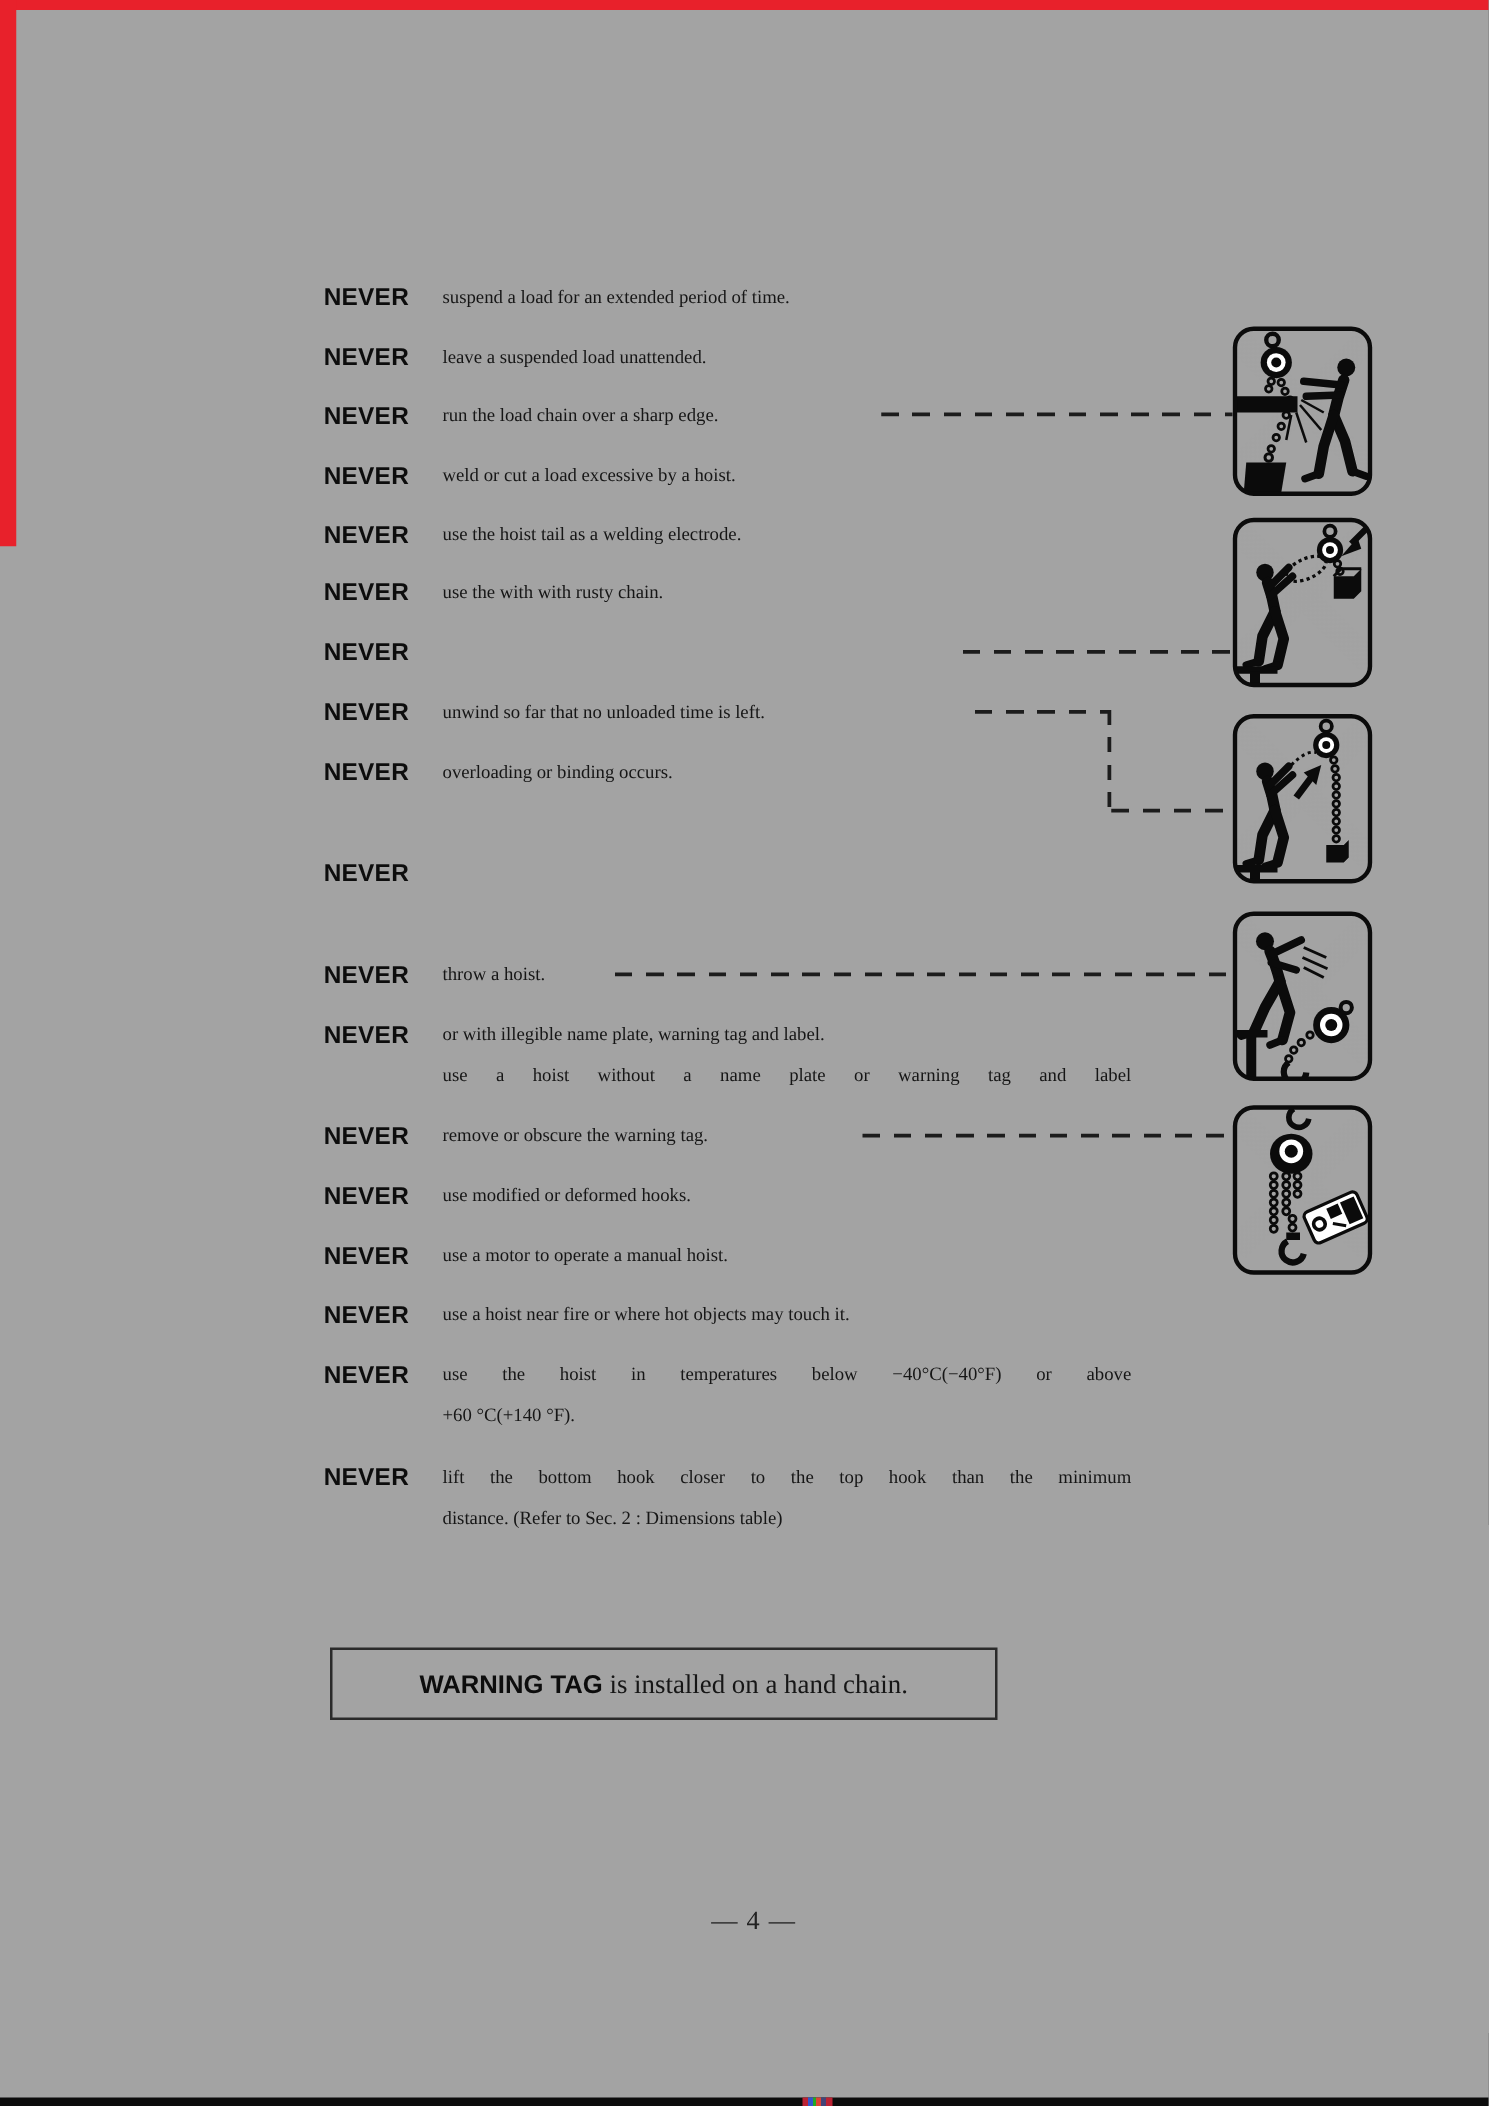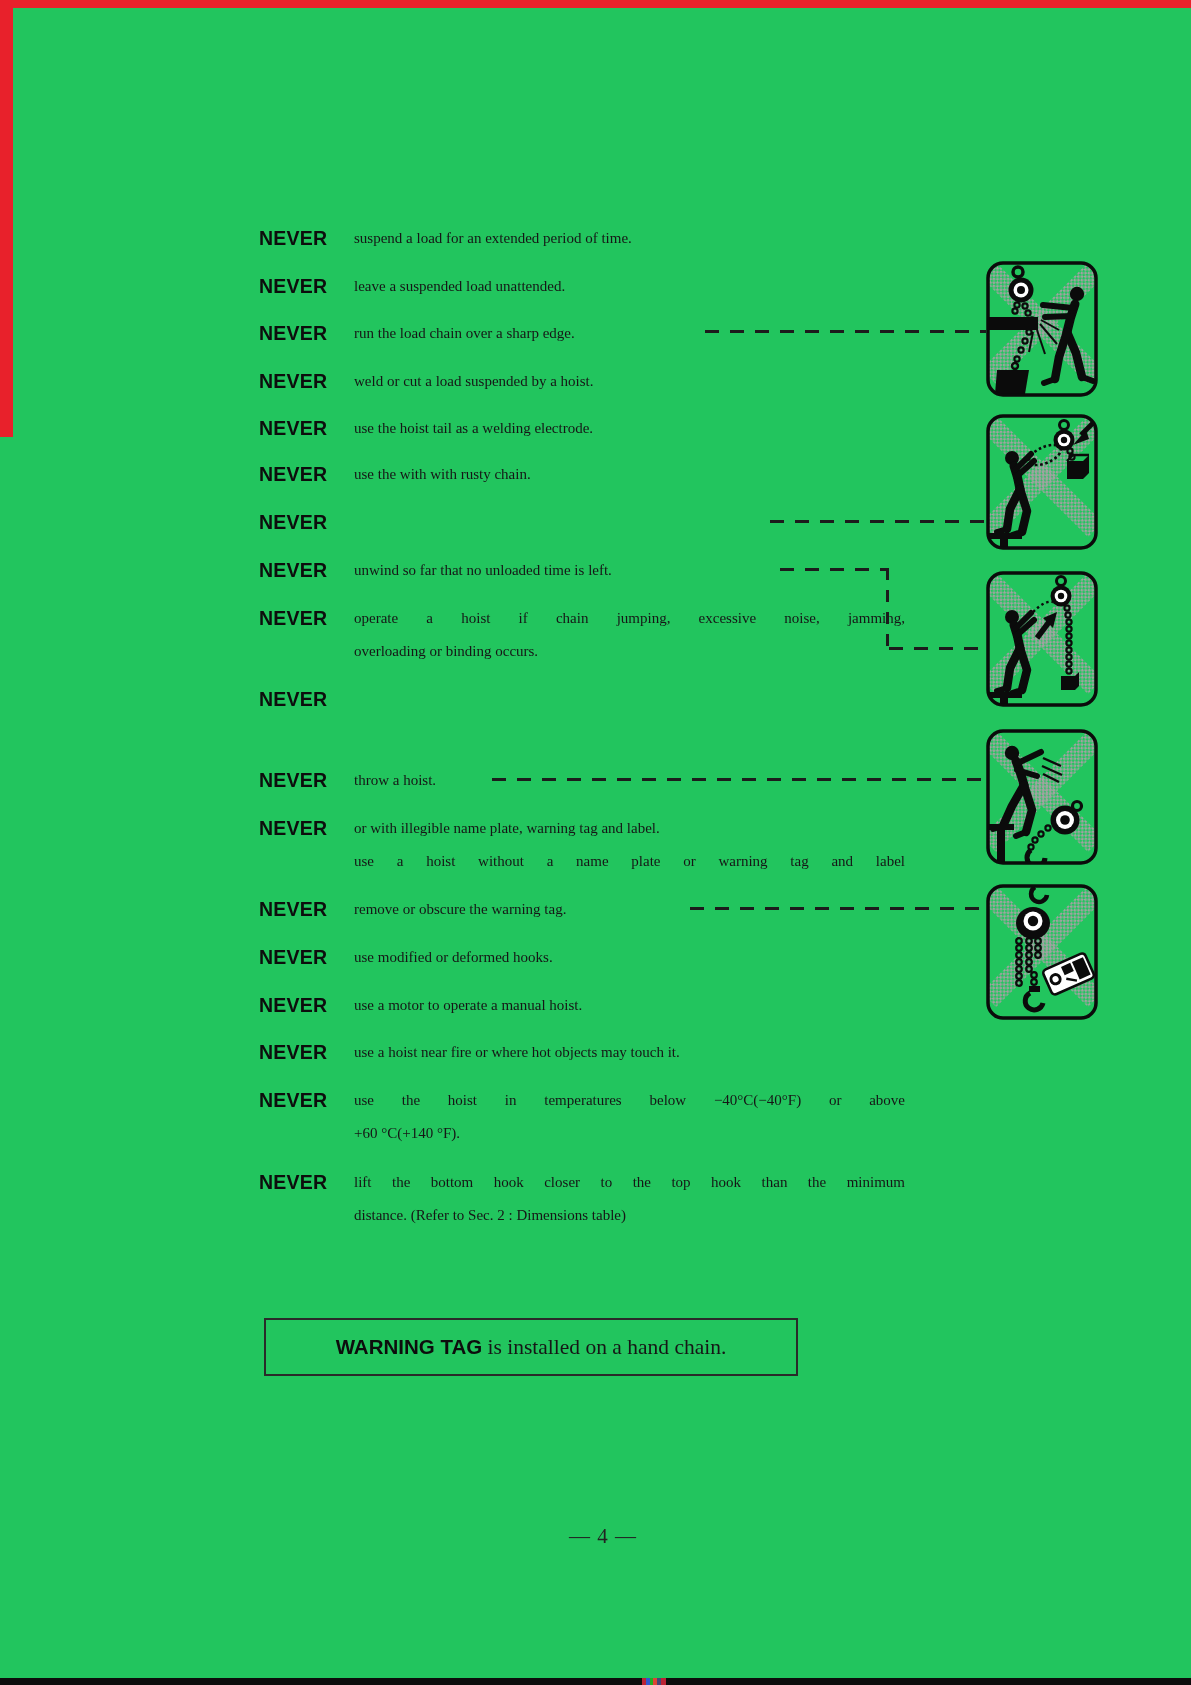--- a/index.html
+++ b/index.html
@@ -1,18 +1,18 @@
 <!DOCTYPE html>
 <html><head>
 <meta charset="utf-8">
 <style>
   html,body{margin:0;padding:0;background:#777;}
   .page{
     position:relative;width:1191px;height:1685px;margin:0 auto;
-    background:#22c55e;overflow:hidden;
+    background:#a3a3a3;overflow:hidden;
     font-family:"Liberation Serif","DejaVu Serif",serif;color:#111;
   }
   
   .edge-top{position:absolute;left:0;top:0;width:1191px;height:8px;background:#e8212b;}
   .edge-left{position:absolute;left:0;top:0;width:13px;height:437px;background:#e8212b;}
   .edge-bottom{position:absolute;left:0;bottom:0;width:1191px;height:7px;background:#0c0c0c;}
   .edge-glitch{position:absolute;left:642px;bottom:0;height:7px;width:24px;
     background:repeating-linear-gradient(90deg,#b23,0,#b23 4px,#35c 4px,#35c 8px,#2a2 8px,#2a2 11px,#d43 11px,#d43 15px,#447 15px,#447 19px,#b23 19px,#b23 24px);}
   
   .item{position:absolute;left:259px;display:flex;align-items:flex-start;width:646px;}
@@ -66,21 +66,21 @@
       </div>
       <div class="item" style="top: 317px;">
         <span class="nev">NEVER</span>
         <div class="body">
           <div class="line">run the load chain over a sharp edge.</div>
         </div>
       </div>
       <div class="item" style="top: 365px;">
         <span class="nev">NEVER</span>
         <div class="body">
-          <div class="line">weld or cut a load suspended by a hoist.</div>
+          <div class="line">weld or cut a load excessive by a hoist.</div>
         </div>
       </div>
       <div class="item" style="top: 412px;">
         <span class="nev">NEVER</span>
         <div class="body">
           <div class="line">use the hoist tail as a welding electrode.</div>
         </div>
       </div>
       <div class="item" style="top: 458px;">
         <span class="nev">NEVER</span>
@@ -93,21 +93,20 @@
       </div>
       <div class="item" style="top: 554px;">
         <span class="nev">NEVER</span>
         <div class="body">
           <div class="line">unwind so far that no unloaded time is left.</div>
         </div>
       </div>
       <div class="item" style="top: 602px;">
         <span class="nev">NEVER</span>
         <div class="body">
-          <div class="line jl">operate a hoist if chain jumping, excessive noise, jamming,</div>
           <div class="line">overloading or binding occurs.</div>
         </div>
       </div>
       <div class="item" style="top: 683px;">
         <span class="nev">NEVER</span>
       </div>
       <div class="item" style="top: 764px;">
         <span class="nev">NEVER</span>
         <div class="body">
           <div class="line">throw a hoist.</div>

